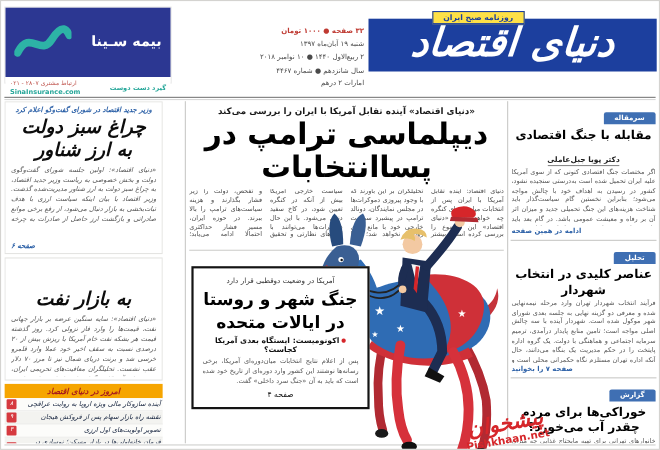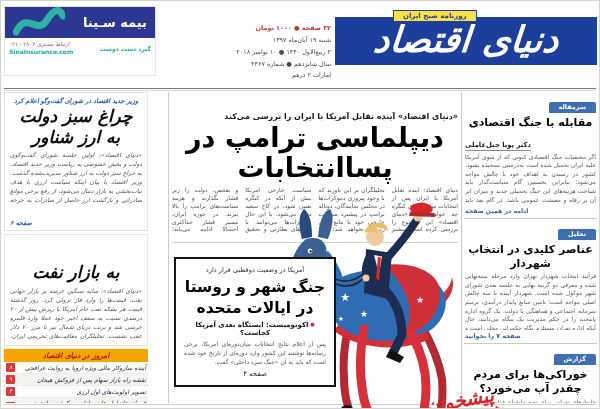--- a/index.html
+++ b/index.html
@@ -1,21 +1,21 @@
 <!DOCTYPE html>
 <html lang="fa"><head>
 <meta charset="utf-8">
 <style>
   html,body{margin:0;padding:0;}
   body{width:600px;height:409px;background:#e9e8e5;font-family:"DejaVu Sans",sans-serif;position:relative;overflow:hidden;}
   .page{position:absolute;inset:0;background:#ffffff;border:1px solid #d4d3d0;box-sizing:border-box;direction:rtl;overflow:hidden;}
 
   
   .ad{position:absolute;left:3px;top:5px;width:152px;height:70px;box-sizing:border-box;border:1px solid #e3e3e3;}
-  .ad-top{height:31px;background:#2c3792;display:flex;align-items:center;justify-content:space-between;padding:0 8px;}
+  .ad-top{height:63px;background:#2c3792;display:flex;align-items:center;justify-content:space-between;padding:0 8px;}
   .ad-brand{color:#fff;font-size:13px;font-weight:bold;letter-spacing:1px;}
   .ad-strip{height:21px;background:#fff;display:flex;justify-content:space-between;align-items:center;padding:1px 4px;box-sizing:border-box;}
   .ad-note{color:#27a79a;font-size:6px;font-weight:bold;}
   .ad-contact{direction:ltr;text-align:left;line-height:1.3;}
   .ad-phone{display:block;color:#c0564f;font-size:5.5px;}
   .ad-site{display:block;color:#27a79a;font-size:6px;font-weight:bold;}
 
   .dateblock{position:absolute;left:158px;top:22px;width:172px;text-align:right;color:#4a4a4a;}
   .dateblock span{display:block;font-size:6.4px;line-height:1.85;}
   .dateblock span:first-child{color:#bf3a32;font-weight:bold;}
@@ -40,42 +40,42 @@
   .b1{height:54px;} .b2{height:56px;}
   .art-page{color:#2e62a8;font-size:6.4px;font-weight:bold;text-align:left;margin-top:15px;}
   .today-hd{background:#f6a500;color:#a81c1c;font-weight:bold;font-size:7.3px;text-align:center;padding:2px 0;}
   .today-row{display:flex;align-items:center;gap:3px;padding:1px 2px;border-bottom:1px solid #ececea;background:#fcfcfa;}
   .today-row:nth-child(odd){background:#f3f3f0;}
   .today-title{flex:1;font-size:6.1px;color:#16243f;text-align:right;line-height:1.25;}
   .today-badge{width:9px;height:9px;background:#d6393f;color:#fff;font-size:5.5px;display:flex;align-items:center;justify-content:center;border-radius:1px;flex:0 0 9px;}
 
   
   .mid{position:absolute;left:171px;top:91px;width:286px;bottom:5px;}
-  .mid-kicker{font-size:8px;font-weight:bold;color:#1a1a1a;margin-top:20px;}
+  .mid-kicker{text-align:center;font-size:8px;font-weight:bold;color:#1a1a1a;margin-top:5px;}
   .mid-headline{text-align:center;font-size:27px;font-weight:bold;color:#000;line-height:1.1;margin:2px 0 5px;}
   .mid-intro{column-count:4;column-gap:7px;font-size:5.9px;line-height:1.32;color:#4c4c4c;text-align:justify;height:52px;overflow:hidden;border-bottom:1px solid #cfcfcd;padding-bottom:3px;}
   .lower{position:relative;height:210px;}
   .ebox{position:absolute;left:2px;top:14px;width:142px;background:#fff;border:2px solid #141414;padding:7px 8px;text-align:center;z-index:2;box-sizing:content-box;}
   .ebox-kicker{font-size:6.6px;color:#333;}
   .ebox-title{font-size:15.5px;font-weight:bold;color:#000;line-height:1.3;margin:3px 0;}
   .ebox-sub{font-size:7px;font-weight:bold;color:#111;margin:2px 0;}
   .ebox-sub::before{content:"● ";color:#d6262a;font-size:5px;vertical-align:1px;}
   .ebox-body{font-size:6px;line-height:1.5;color:#555;text-align:justify;height:28px;overflow:hidden;}
   .ebox-page{font-size:7px;font-weight:normal;color:#111;margin-top:3px;}
   .illus{position:absolute;left:112px;top:-44px;width:188px;height:252px;z-index:1;}
   .watermark{position:absolute;left:250px;top:148px;z-index:3;transform:rotate(-10deg);text-align:center;color:#d6262a;}
   .wm-fa{display:block;font-size:19px;font-weight:bold;font-style:italic;line-height:1;}
   .wm-en{display:block;font-size:9.5px;font-weight:bold;direction:ltr;}
 
   
   .rightcol{position:absolute;left:463px;top:91px;width:133px;bottom:5px;overflow:hidden;}
   .sec{border-bottom:1px solid #c9c9c7;padding:2px 1px 4px;}
   .sec-tab{display:inline-block;background:#3f6fb3;color:#fff;font-size:6.4px;font-weight:bold;padding:1px 10px 2px;border-radius:2px 2px 0 0;margin-bottom:1px;}
   .sec-title{font-size:11px;font-weight:bold;color:#000;text-align:center;line-height:1.25;margin:2px 0;}
-  .sec-byline-wrap{text-align:left;margin-bottom:2px;}
+  .sec-byline-wrap{text-align:center;margin-bottom:2px;}
   .sec-byline{font-size:6.8px;font-weight:bold;color:#222;border-bottom:1px solid #8a8a8a;padding-bottom:1px;}
   .sec-body{font-size:5.9px;line-height:1.45;color:#565656;text-align:justify;overflow:hidden;}
   .sb1{height:52px;} .sb2{height:58px;} .sb3{height:34px;}
   .sec-link{color:#2e62a8;font-size:6.2px;font-weight:bold;text-align:left;margin-top:2px;}
 </style>
 </head>
 <body>
 
 <div class="page">
 

